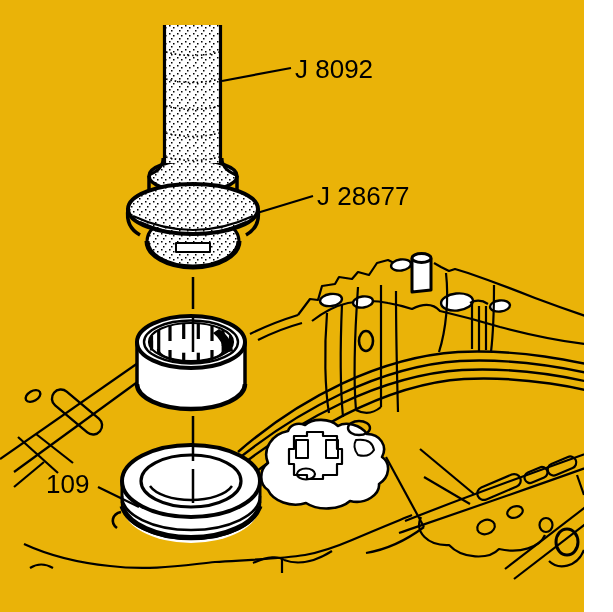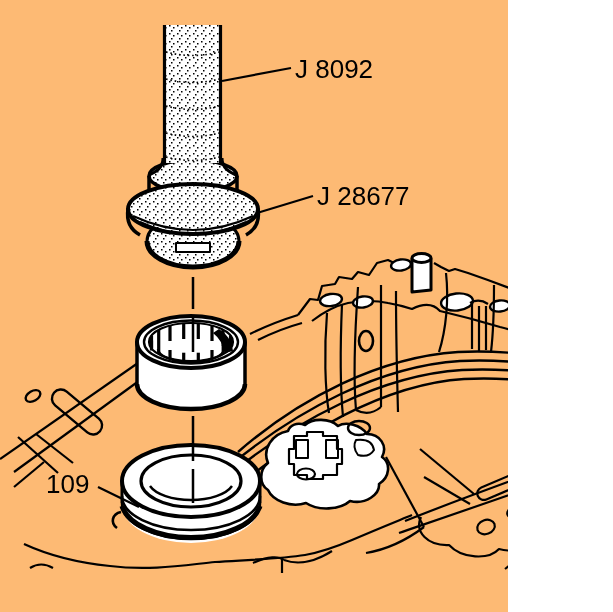--- a/index.html
+++ b/index.html
@@ -3,23 +3,23 @@
 <meta charset="utf-8">
 <style>
   html, body {
     margin: 0;
     padding: 0;
     background: #ffffff;
     font-family: "Liberation Sans", sans-serif;
   }
   .stage {
     position: relative;
-    width: 508px;
+    width: 584px;
     height: 612px;
-    background: #fdba74;
+    background: #eab308;
     overflow: hidden;
     text-align: right;
   }
   svg { display: block; }
   .callout-text {
     font-family: "Liberation Sans", sans-serif;
     font-size: 26px;
     fill: #000000;
   }
   path, line, ellipse, rect, circle { vector-effect: none; }

